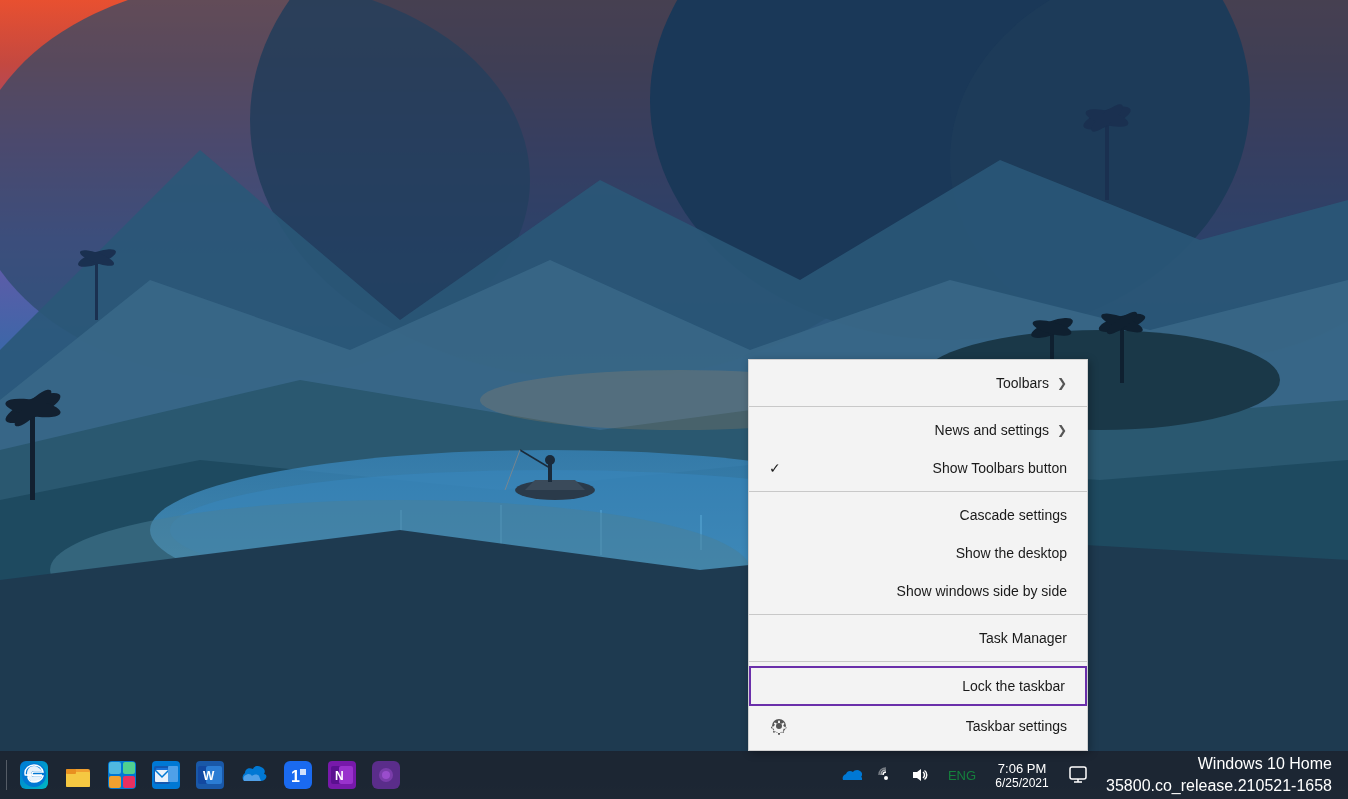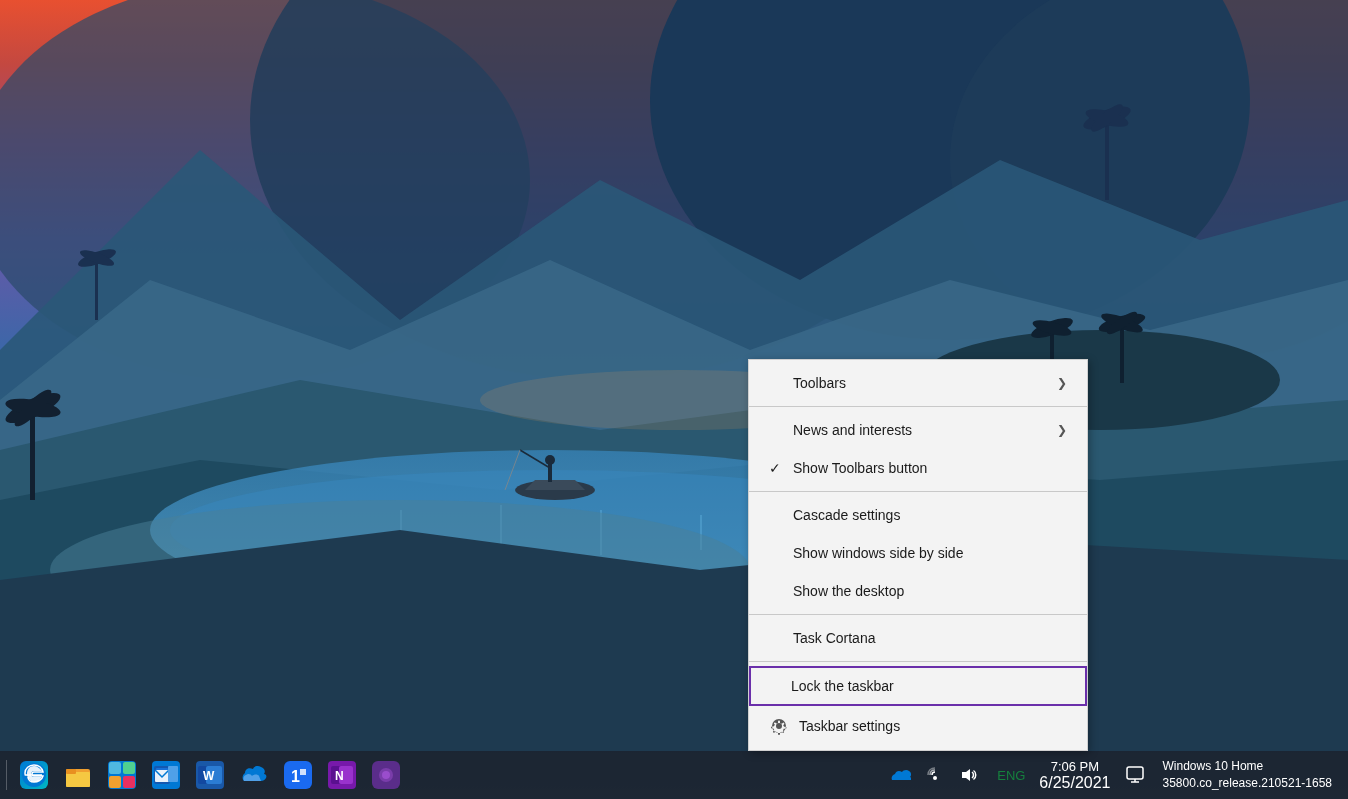--- a/index.html
+++ b/index.html
@@ -118,37 +118,38 @@
       cursor: pointer;
       min-width: 80px;
     }
 
     .clock-time {
       font-size: 13px;
       font-weight: 400;
     }
 
     .clock-date {
-      font-size: 16px;
+      font-size: 12px;
     }
 
     .notification-area {
       width: 32px;
       height: 44px;
       display: flex;
       align-items: center;
       justify-content: center;
       cursor: pointer;
       color: white;
     }
 
     
     .windows-branding {
       color: white;
-      font-size: 12px;
+      font-size: 16px;
+      text-align: right;
       padding: 0 12px;
       line-height: 1.4;
     }
 
     
     #context-menu {
       position: absolute;
       right: 260px;
       bottom: 48px;
       width: 340px;
@@ -196,20 +197,21 @@
     }
 
     .menu-separator {
       height: 1px;
       background: #c8c8c8;
       margin: 4px 0;
     }
 
     .menu-item-text {
       flex: 1;
+      text-align: right;
     }
 
     
     .edge-icon { background: linear-gradient(135deg, #0078d4, #00b7c3); border-radius: 6px; }
   </style>
 </head>
 <body>
 
 <div id="desktop">
   <svg id="bg-svg" viewBox="0 0 1348 799" xmlns="http://www.w3.org/2000/svg">
@@ -298,53 +300,53 @@
 
   <div class="menu-item">
     <span class="check-icon">&nbsp;</span>
     <span class="menu-item-text">Toolbars</span>
     <span class="chevron-right">❯</span>
   </div>
   <div class="menu-separator"></div>
 
   <div class="menu-item">
     <span class="check-icon">&nbsp;</span>
-    <span class="menu-item-text">News and interests</span>
+    <span class="menu-item-text">News and settings</span>
     <span class="chevron-right">❯</span>
   </div>
 
   <div class="menu-item">
     <span class="check-icon">✓</span>
     <span class="menu-item-text">Show Toolbars button</span>
   </div>
 
 
   <div class="menu-separator"></div>
 
   <div class="menu-item">
     <span class="check-icon">&nbsp;</span>
     <span class="menu-item-text">Cascade settings</span>
   </div>
 
 
   <div class="menu-item">
     <span class="check-icon">&nbsp;</span>
+    <span class="menu-item-text">Show the desktop</span>
+  </div>
+
+  <div class="menu-item">
+    <span class="check-icon">&nbsp;</span>
     <span class="menu-item-text">Show windows side by side</span>
   </div>
 
-  <div class="menu-item">
-    <span class="check-icon">&nbsp;</span>
-    <span class="menu-item-text">Show the desktop</span>
-  </div>
-
   <div class="menu-separator"></div>
 
   <div class="menu-item">
     <span class="check-icon">&nbsp;</span>
-    <span class="menu-item-text">Task Cortana</span>
+    <span class="menu-item-text">Task Manager</span>
   </div>
 
   <div class="menu-separator"></div>
 
   <div class="menu-item highlighted">
     <span class="check-icon">&nbsp;</span>
     <span class="menu-item-text">Lock the taskbar</span>
   </div>
 
   <div class="menu-item">

